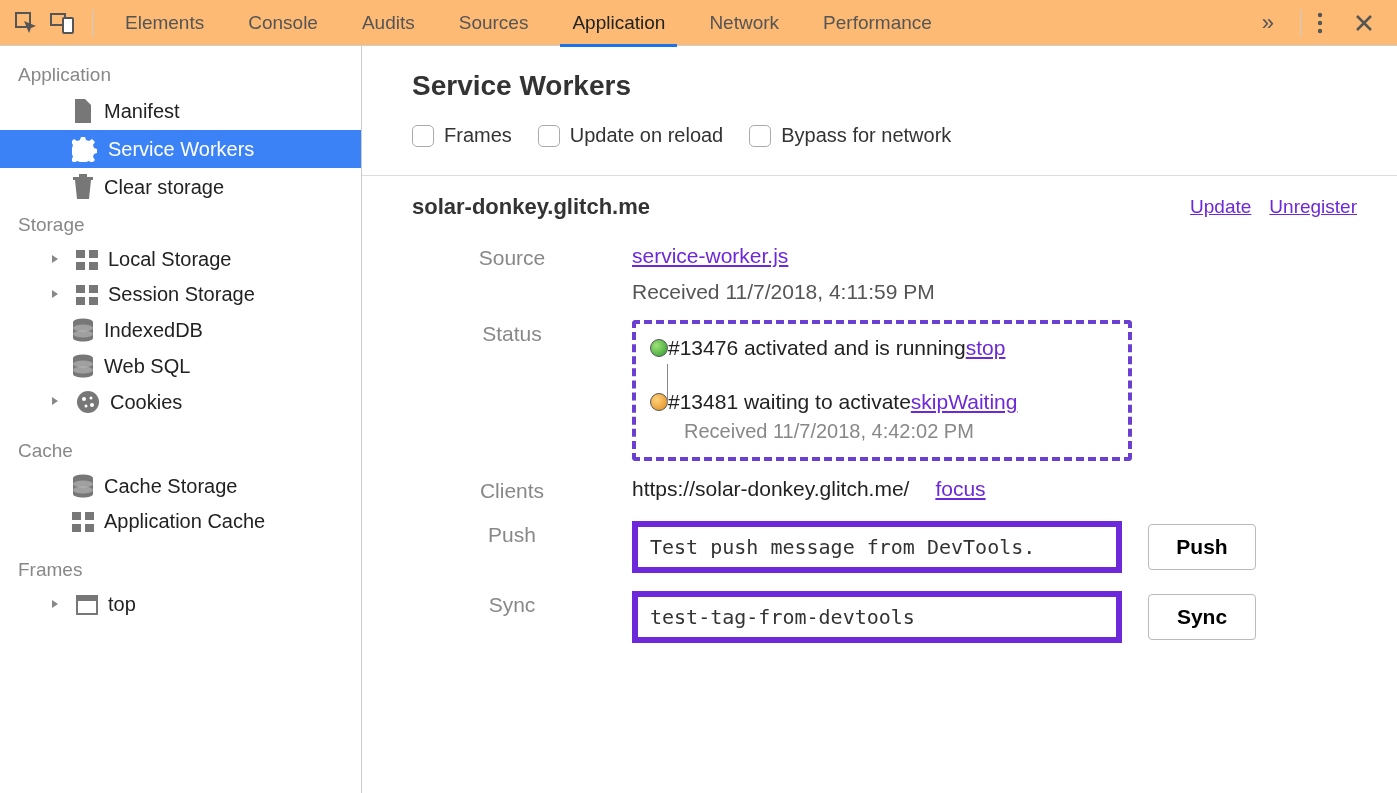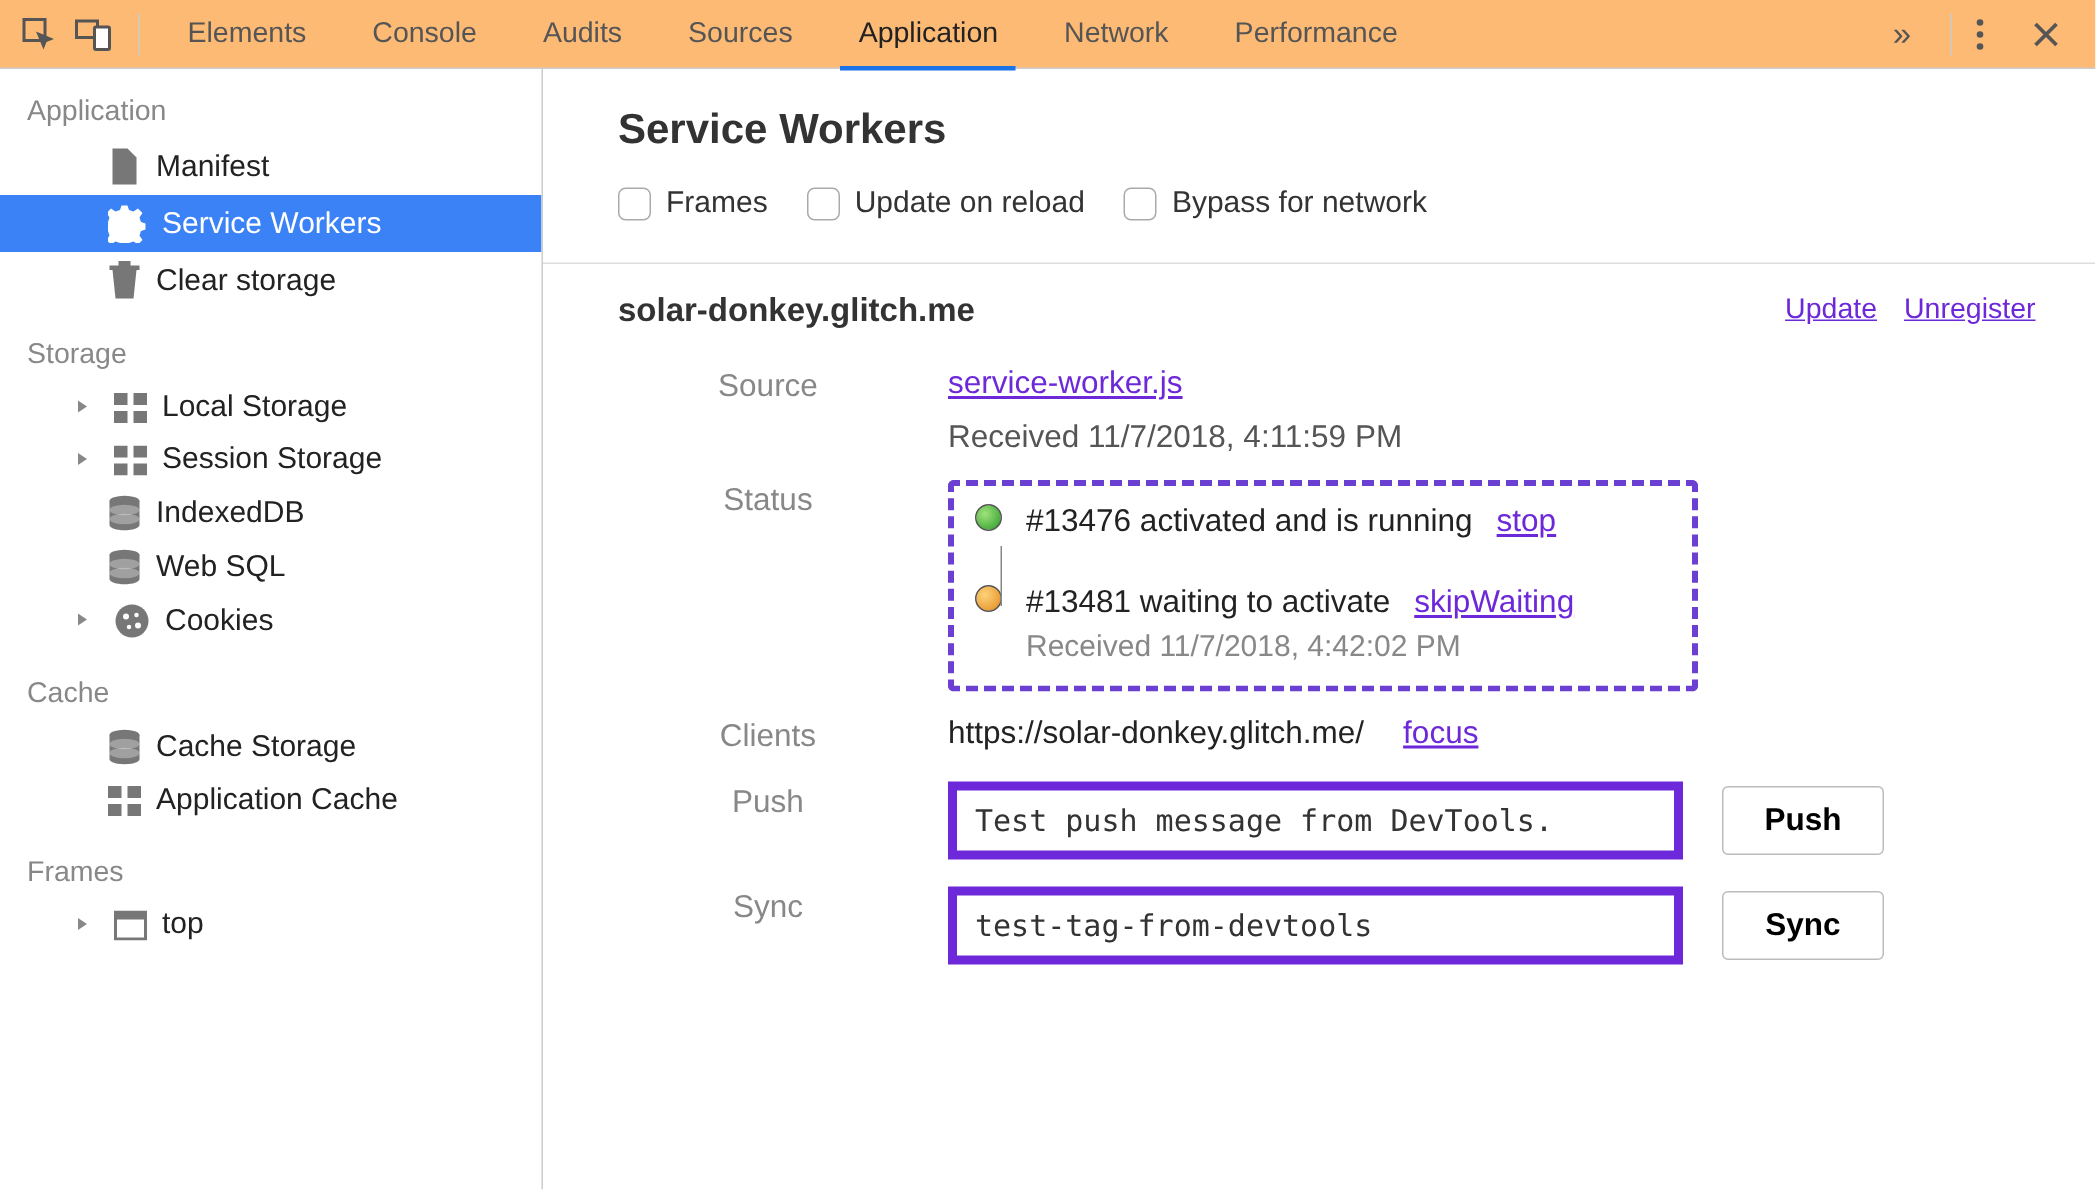--- a/index.html
+++ b/index.html
@@ -39,21 +39,21 @@
   .origin-row .origin { font-weight:700; font-size:22px; }
   .origin-row .actions { display:flex; gap:18px; }
   a.link { color:#6d28d9; text-decoration:underline; cursor:pointer; }
 
   .field { display:flex; align-items:flex-start; margin-bottom:16px; }
   .field .label { width:220px; text-align:center; color:#888; font-size:21px; padding-right:20px; padding-top:2px; }
   .field .value { flex:1; font-size:21px; color:#222; }
   .field .value .sub { color:#555; margin-top:12px; }
 
   .status-box { border:4px dashed #6b3fd1; border-radius:4px; padding:12px 20px 6px 14px; position:relative; display:inline-block; min-width:500px; }
-  .status-line { display:flex; gap:16px; font-size:21px; margin-bottom:6px; }
+  .status-line { display:flex; align-items:center; gap:0; font-size:21px; margin-bottom:6px; }
   .dot { width:18px; height:18px; border-radius:50%; border:1px solid #555; flex-shrink:0; }
   .dot.green { background: radial-gradient(circle at 35% 35%, #9fe27a, #2a9b2a); }
   .dot.orange { background: radial-gradient(circle at 35% 35%, #ffd27a, #e08a1e); }
   .connector { width:1px; background:#888; height:40px; margin-left:8px; position:absolute; top:40px; left:23px; }
   .status-sub { color:#888; font-size:20px; margin-left:34px; margin-top:2px; margin-bottom:8px; }
 
   .inline-row { display:flex; align-items:center; gap:26px; }
   input.txt { font-family: ui-monospace, Menlo, monospace; font-size:20px; padding:8px 12px; border:6px solid #6d28d9; width:490px; color:#333; }
   button.action { background:#fff; border:1px solid #bbb; border-radius:4px; padding:10px 24px; font-size:21px; font-weight:600; cursor:pointer; min-width:108px; }
   .field.push, .field.sync { margin-top:18px; }
@@ -120,21 +120,21 @@
         </svg>
       <span>Service Workers</span>
     </div>
     <div class="tree-item">
       <svg width="22" height="26" viewBox="0 0 22 26">
           <path d="M3 6h16l-2 19H5zM1 3h20v3H1zM7 0h8v3H7z" fill="#777"></path>
         </svg>
       <span>Clear storage</span>
     </div>
 
-    <div class="section-header" style="margin-top:12px">Storage</div>
+    <div class="section-header" style="margin-top:0">Storage</div>
     <div class="tree-item">
       <span class="expand">
           <svg width="10" height="10">
             <path d="M2 1l6 4-6 4z" fill="#888"></path>
           </svg>
         </span>
       <svg width="22" height="20" viewBox="0 0 22 20">
           <rect x="0" y="0" width="9" height="8" fill="#777"></rect>
           <rect x="13" y="0" width="9" height="8" fill="#777"></rect>
           <rect x="0" y="12" width="9" height="8" fill="#777"></rect>

